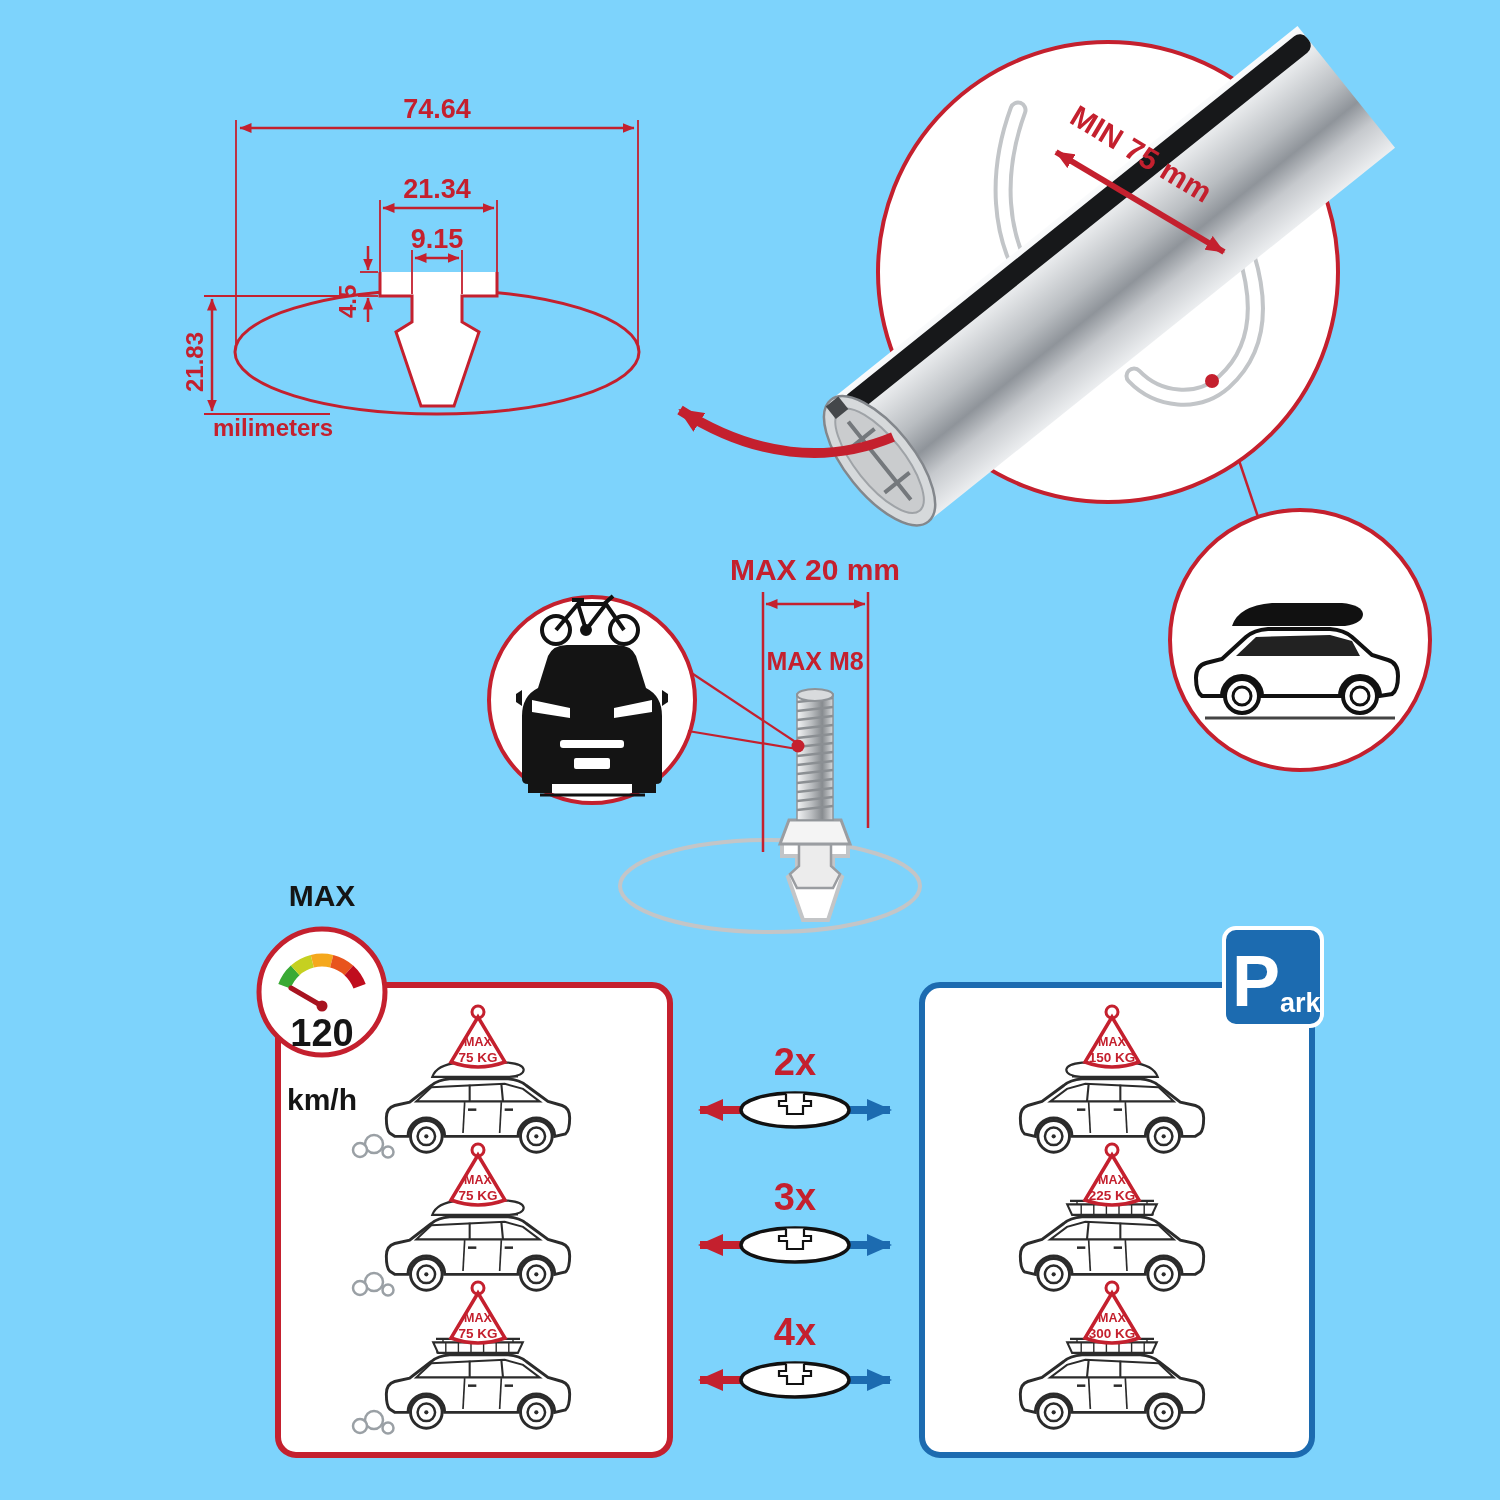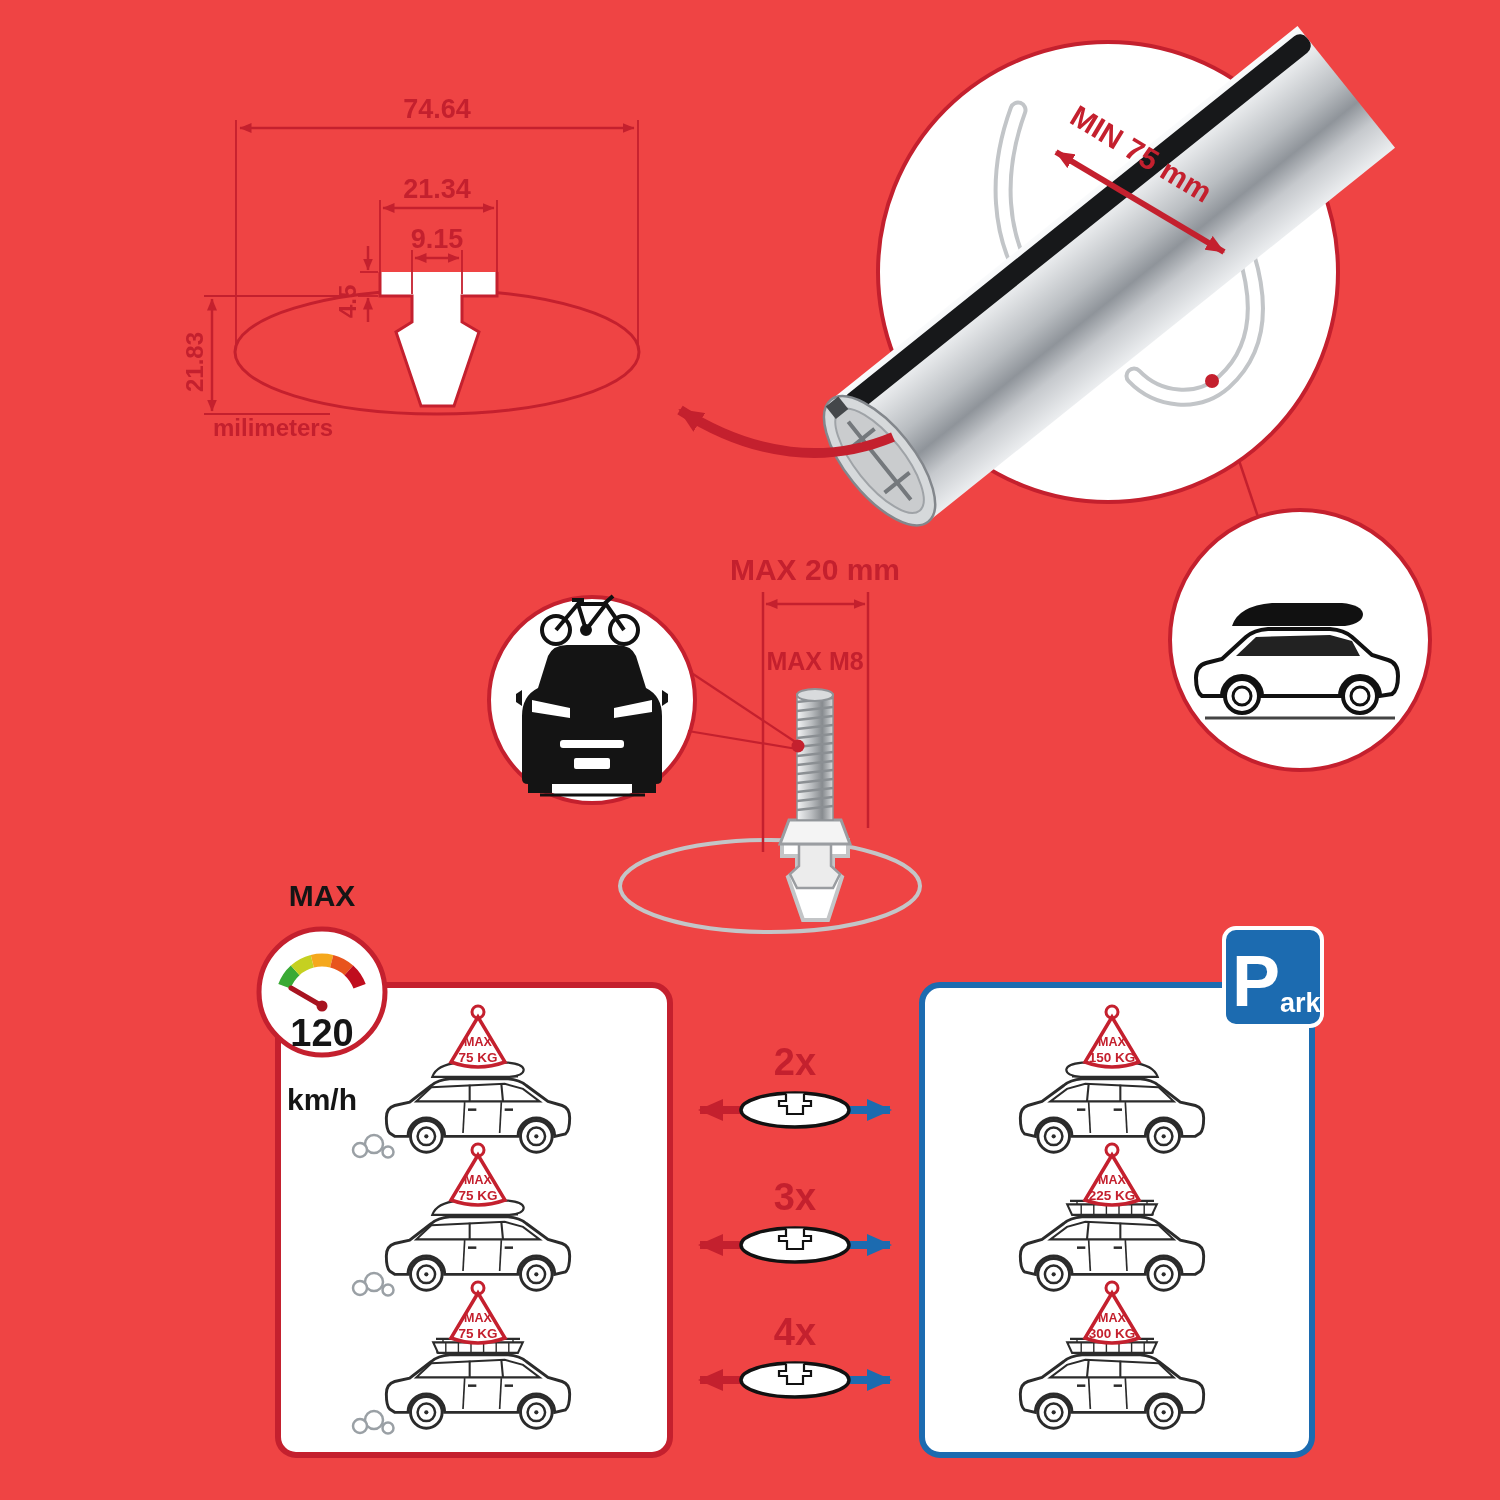--- a/index.html
+++ b/index.html
@@ -1,16 +1,16 @@
 <!DOCTYPE html>
 <html><head>
 <meta charset="utf-8">
 <style>
   html,body{margin:0;padding:0;background:#ffffff;}
-  .canvas{position:relative;width:1500px;height:1500px;background:#ef4444;overflow:hidden;}
+  .canvas{position:relative;width:1500px;height:1500px;background:#7dd3fc;overflow:hidden;}
   svg{position:absolute;left:0;top:0;}
   text{font-family:"Liberation Sans",sans-serif;}
   .dim{stroke:#c4202e;stroke-width:2.5;fill:none;}
   .ext{stroke:#c4202e;stroke-width:1.8;fill:none;}
   .redshape{stroke:#c4202e;stroke-width:3;fill:none;}
   .grayshape{stroke:#c3c5c7;stroke-width:4;fill:none;}
   .dimtxt{fill:#c4202e;font-weight:bold;font-size:27px;}
   .dimtxt-s{fill:#c4202e;font-weight:bold;font-size:24px;}
   .redbig{fill:#c4202e;font-weight:bold;font-size:30px;}
   .redmid{fill:#c4202e;font-weight:bold;font-size:25px;}

